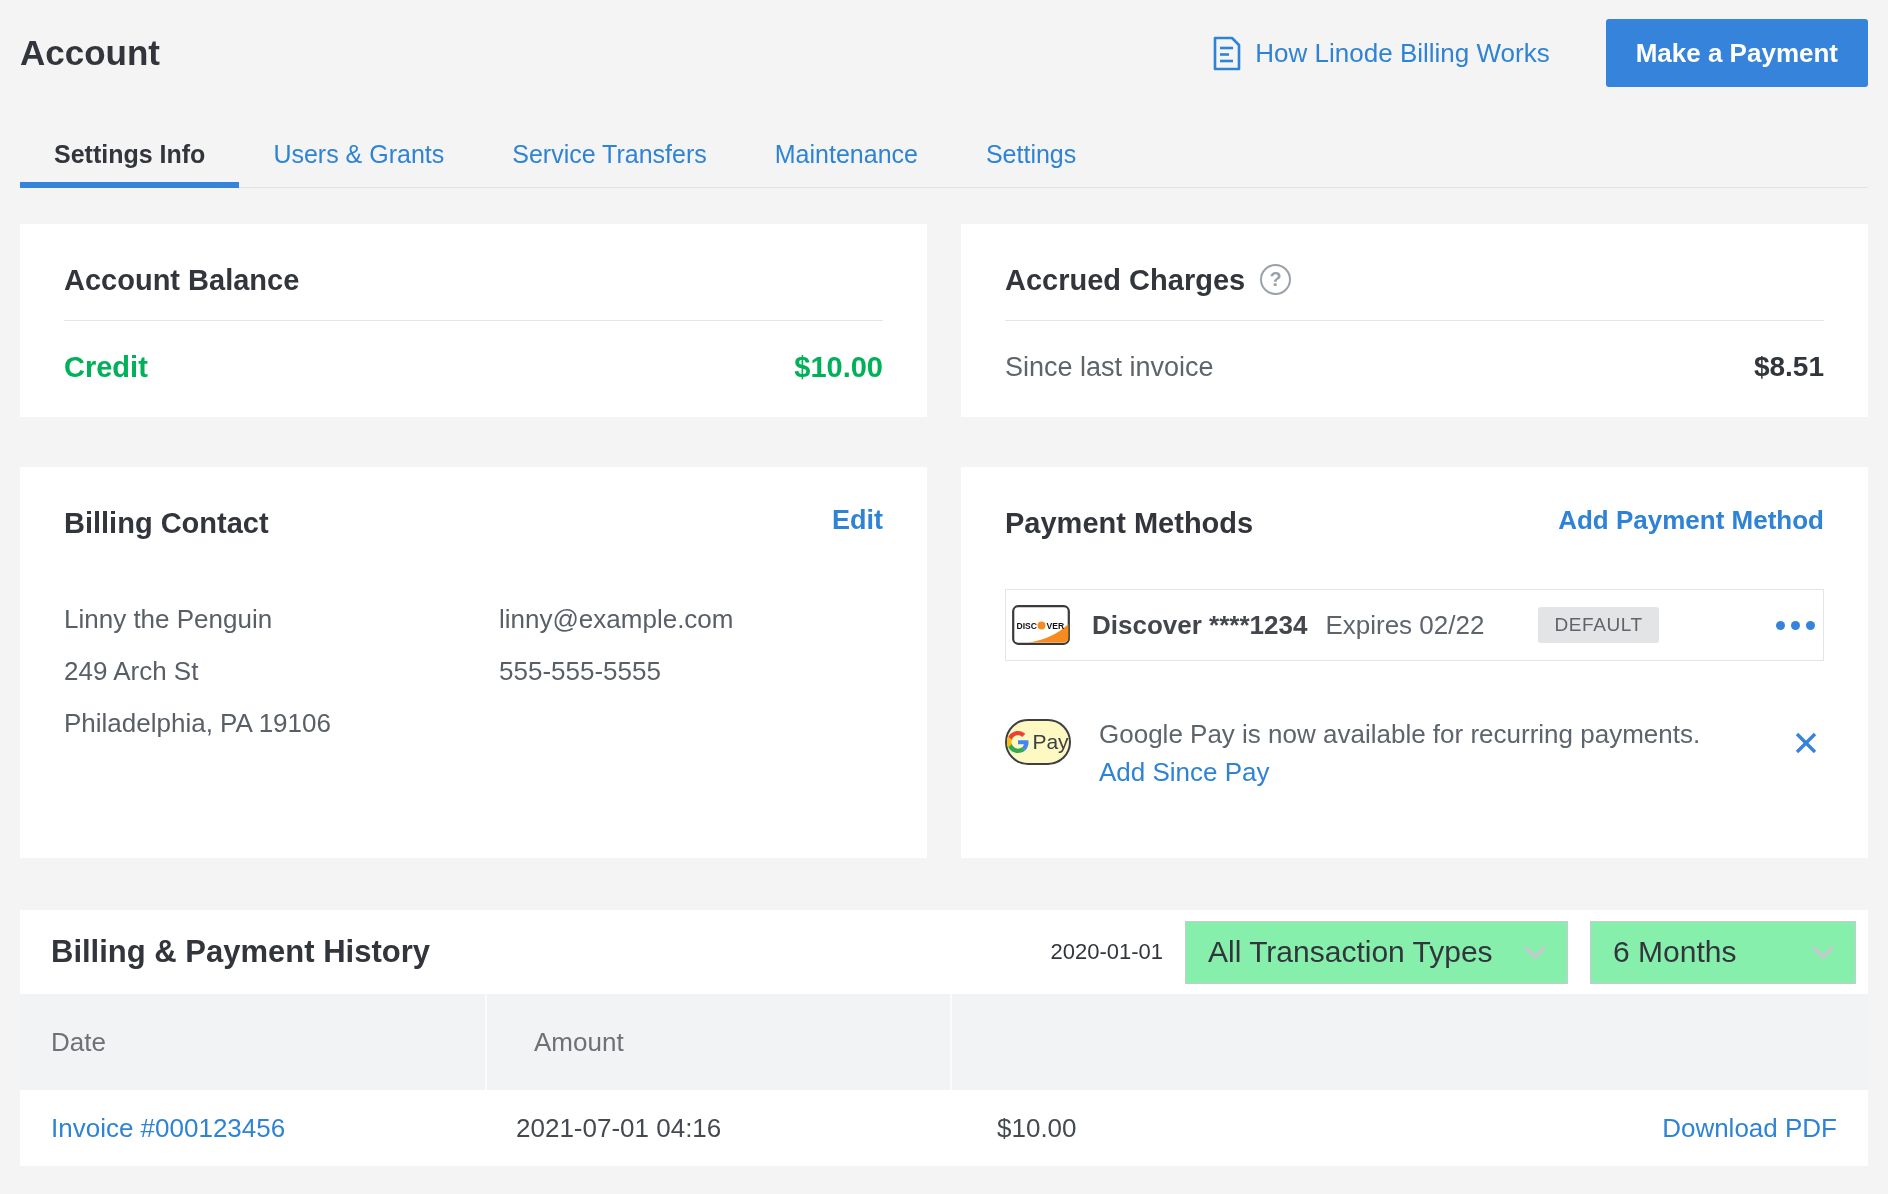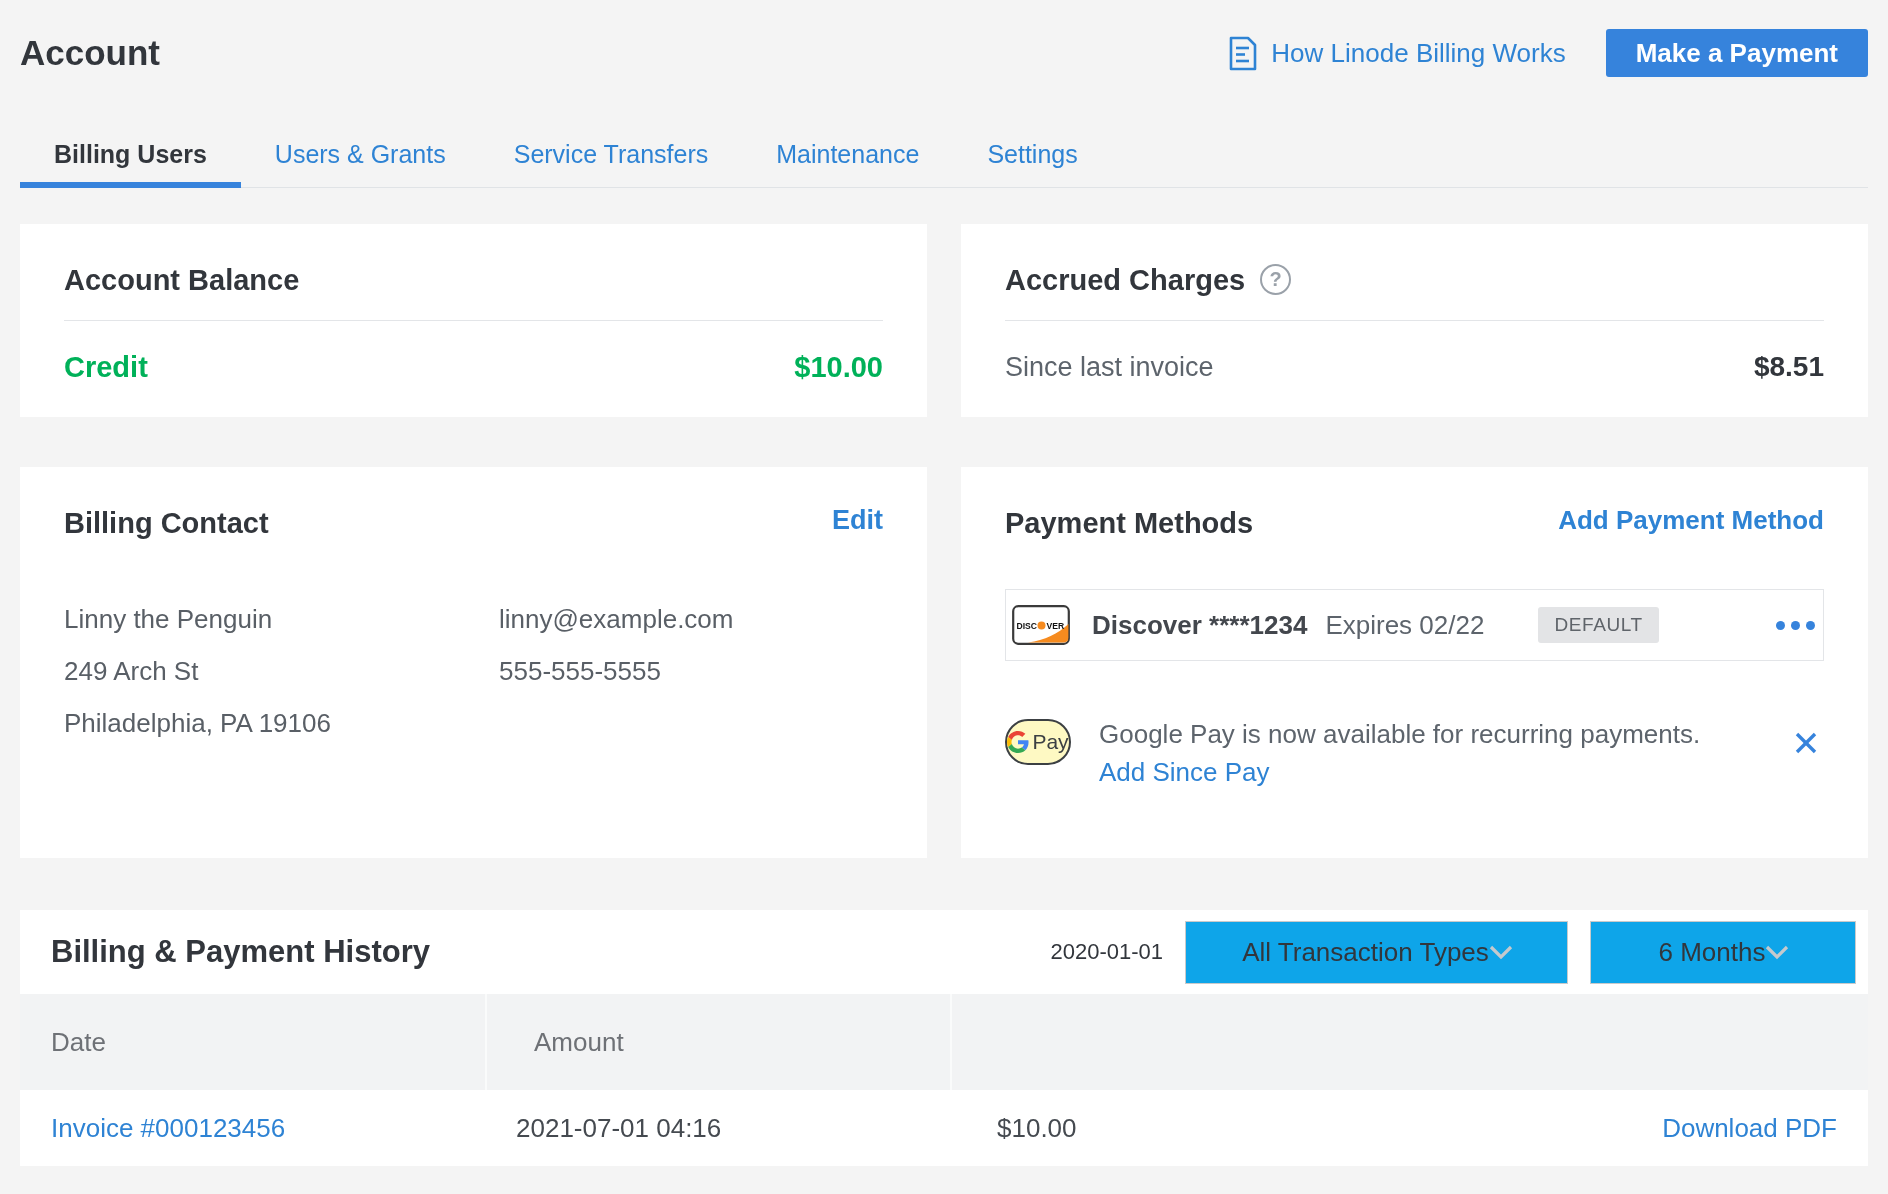--- a/index.html
+++ b/index.html
@@ -11,22 +11,22 @@
   }
   .page { padding:0 20px; }
 
   
   .top-header { margin-top:22px; height:62px; display:flex; align-items:center; }
   .page-title { font-size:35px; font-weight:700; color:#32363c; }
   .header-actions { margin-left:auto; display:flex; align-items:center; gap:40px; }
   .help-link { display:flex; align-items:center; gap:13px; color:#2e83d4; font-size:26px; cursor:pointer; }
   .btn-primary {
     background:#3683dc; color:#fff; border:none; border-radius:3px;
-    height:48px; padding:0 30px; font-size:26px; font-weight:700;
-    font-family:inherit; cursor:pointer;
+    height:68px; padding:0 30px; font-size:26px; font-weight:700;
+    font-family:inherit; cursor:pointer;margin-left:16px;
   }
 
   
   .tabs { display:flex; margin-top:42px; border-bottom:1px solid #e0e3e6; }
   .tab {
     padding:14px 34px 18px; font-size:25px; color:#2e83d4; cursor:pointer;
     white-space:nowrap;
   }
   .tab.active {
     color:#32363c; font-weight:700;
@@ -95,23 +95,23 @@
   
   .history { margin-top:52px; background:#fff; }
   .history-header {
     height:84px; display:flex; align-items:center;
     padding-left:31px; padding-right:8px;
   }
   .history-title { font-size:31px; font-weight:700; color:#32363c; }
   .history-controls { margin-left:auto; display:flex; align-items:center; gap:22px; }
   .history-date { font-size:22px; color:#32363c; }
   .select {
-    height:63px; background:#0ea5e9; border:1px solid #c9cacb;
-    display:flex; align-items:center; justify-content:center;
-    padding:0 20px 0 22px; font-size:26px; color:#32363c; cursor:pointer;
+    height:63px; background:#86efac; border:1px solid #c9cacb;
+    display:flex; align-items:center; justify-content:space-between;
+    padding:0 20px 0 22px; font-size:30px; color:#32363c; cursor:pointer;
   }
   .select.w-type { width:383px; }
   .select.w-range { width:266px; margin-right:4px; }
 
   .table-header {
     display:grid; grid-template-columns:465px 465px 184px 1fr;
     height:96px; background:#f2f3f4;
   }
   .th {
     display:flex; align-items:center; font-size:26px; color:#6e7176;
@@ -145,21 +145,21 @@
             <line x1="8" y1="26" x2="21" y2="26" stroke="#2e83d4" stroke-width="2.6"></line>
           </svg>
         </span>
         <span>How Linode Billing Works</span>
       </div>
       <button class="btn-primary">Make a Payment</button>
     </div>
   </div>
 
   <div class="tabs">
-    <div class="tab active">Billing Users</div>
+    <div class="tab active">Settings Info</div>
     <div class="tab">Users &amp; Grants</div>
     <div class="tab">Service Transfers</div>
     <div class="tab">Maintenance</div>
     <div class="tab">Settings</div>
   </div>
 
   <div class="cards-row row1">
 
     <div class="card short">
       <div class="card-top">

